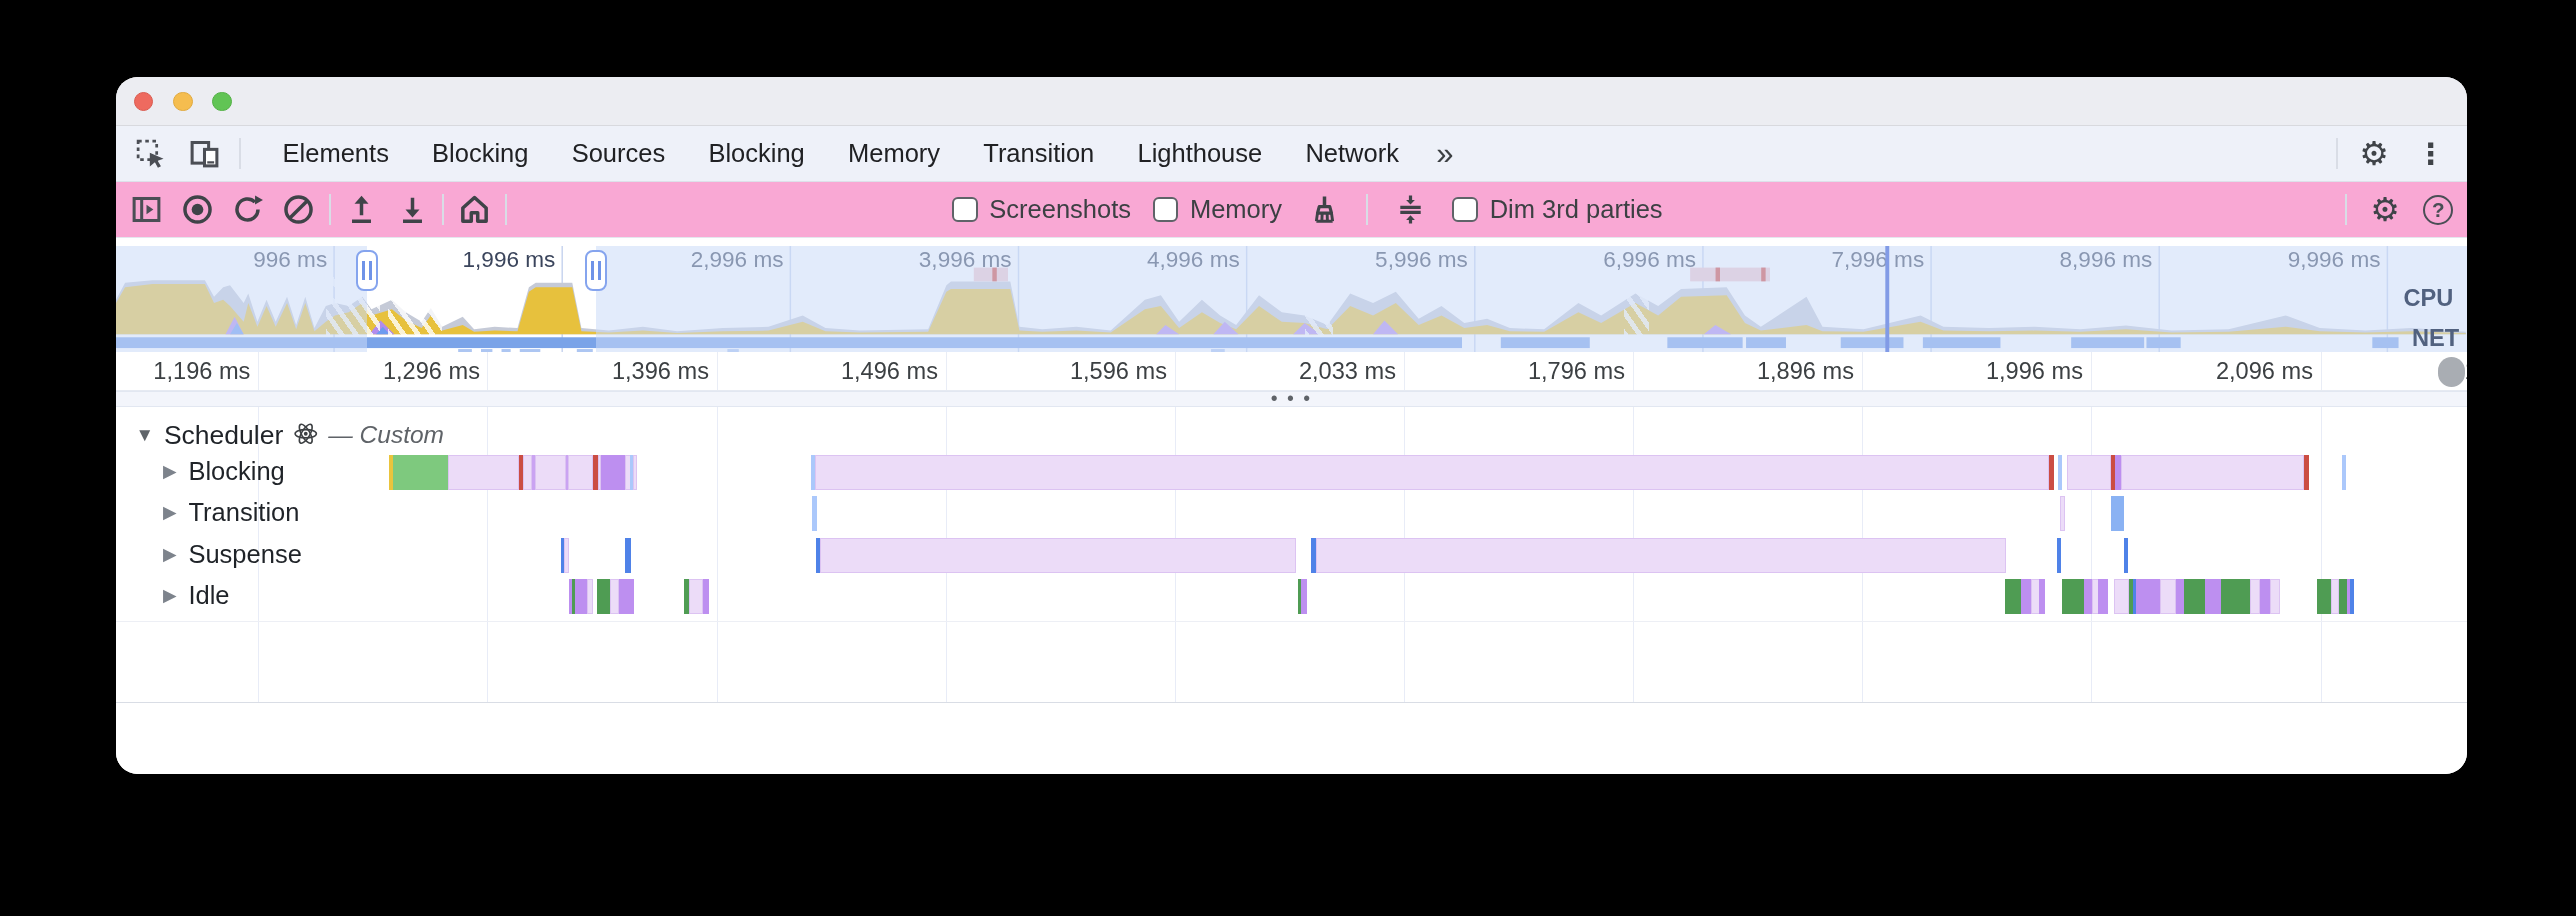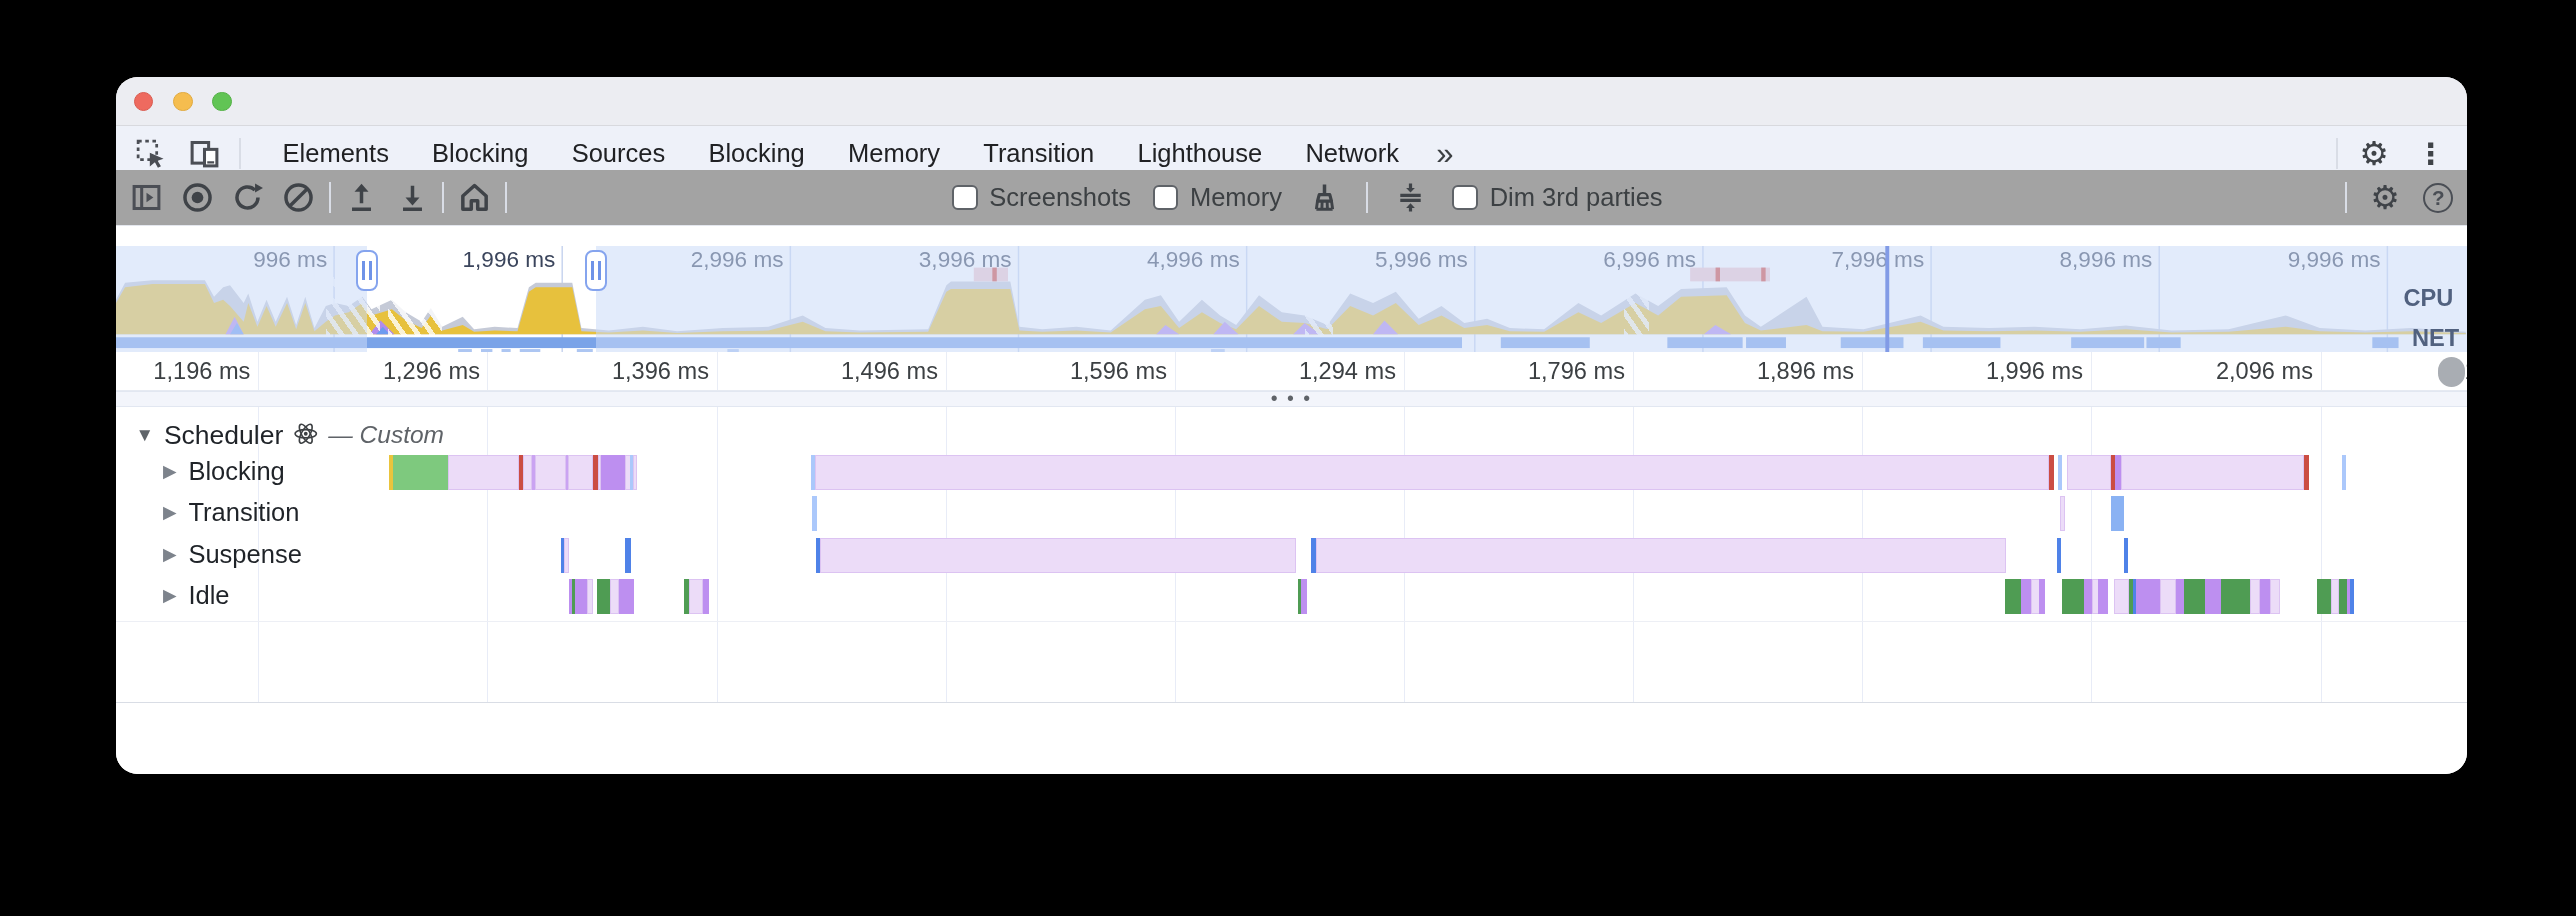--- a/index.html
+++ b/index.html
@@ -23,21 +23,21 @@
   .tabs{position:absolute;left:145px;top:0;height:55px;display:flex;align-items:stretch;}
   .tab{position:relative;display:flex;align-items:center;padding:0 21.6px;font-size:25.5px;color:#202124;cursor:default;}
   .tab.sel span{color:#0b57d0;}
   .tab .underline{position:absolute;left:9.8px;right:9.8px;bottom:0;height:4.9px;background:#1a73e8;border-radius:3.9px 3.9px 0 0;}
   .more-tabs{display:flex;align-items:center;padding:0 15.7px;font-size:31px;color:#3c4043;}
   .tb-right{position:absolute;right:15.7px;top:0;height:55px;display:flex;align-items:center;gap:15.7px;}
   .glyphbtn{font-size:33px;color:#3f4348;line-height:1;font-family:"DejaVu Sans",sans-serif;}
   .kebab{font-size:29.5px;font-weight:bold;letter-spacing:0;}
 
   
-  .toolbar{position:absolute;left:0;top:93px;width:100%;height:56px;background:#a3a3a3;border-bottom:1px solid #e4e7ee;}
+  .toolbar{position:absolute;left:0;top:105px;width:100%;height:56px;background:#f9a8d4;border-bottom:1px solid #e4e7ee;}
   .tleft{position:absolute;left:9.8px;top:0;height:55px;display:flex;align-items:center;gap:9.8px;}
   .tmid{position:absolute;left:836px;top:0;height:55px;display:flex;align-items:center;gap:21.6px;}
   .tright{position:absolute;right:13.7px;top:0;height:55px;display:flex;align-items:center;gap:17.7px;}
   .cbgroup{display:flex;align-items:center;gap:11.8px;}
   .cbox{width:25.5px;height:25.5px;border:2.5px solid #5f6368;border-radius:5.9px;background:#fff;}
   .cblabel{font-size:25.5px;color:#3c4043;}
   .helpbtn{width:30px;height:30px;border:2.6px solid #4a4e55;border-radius:50%;display:flex;align-items:center;justify-content:center;font-size:20.6px;font-weight:bold;color:#4a4e55;}
 
   
   .overview{position:absolute;left:0;top:169px;width:100%;height:106px;background:#fff;overflow:hidden;}
@@ -331,21 +331,21 @@
         <div class="rlabel" style="left: -22.6px;">1,196 ms</div>
         <div class="rtick" style="left: 371px;"></div>
         <div class="rlabel" style="left: 207px;">1,296 ms</div>
         <div class="rtick" style="left: 601px;"></div>
         <div class="rlabel" style="left: 436px;">1,396 ms</div>
         <div class="rtick" style="left: 830px;"></div>
         <div class="rlabel" style="left: 665px;">1,496 ms</div>
         <div class="rtick" style="left: 1059px;"></div>
         <div class="rlabel" style="left: 894px;">1,596 ms</div>
         <div class="rtick" style="left: 1288px;"></div>
-        <div class="rlabel" style="left: 1123px;">1,294 ms</div>
+        <div class="rlabel" style="left: 1123px;">2,033 ms</div>
         <div class="rtick" style="left: 1517px;"></div>
         <div class="rlabel" style="left: 1352px;">1,796 ms</div>
         <div class="rtick" style="left: 1746px;"></div>
         <div class="rlabel" style="left: 1581px;">1,896 ms</div>
         <div class="rtick" style="left: 1975px;"></div>
         <div class="rlabel" style="left: 1810px;">1,996 ms</div>
         <div class="rtick" style="left: 2205px;"></div>
         <div class="rlabel" style="left: 2040px;">2,096 ms</div>
         <div class="rlabel" style="left: 2269px;">2,196 ms</div>
       </div>

